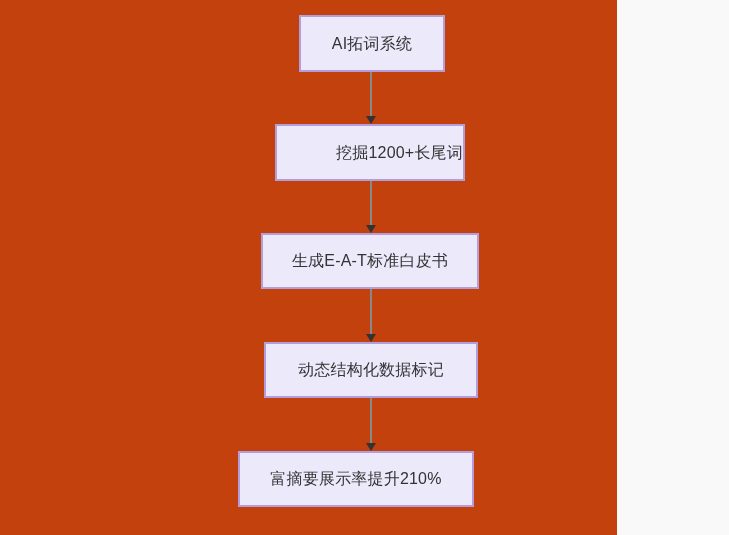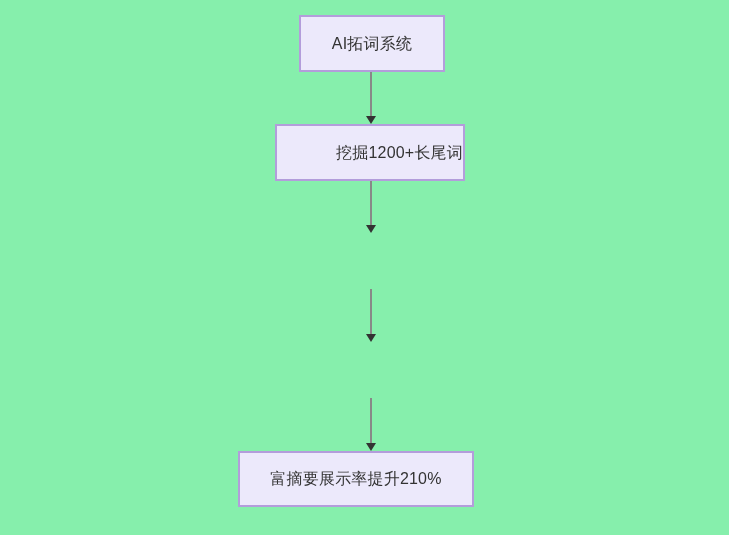--- a/index.html
+++ b/index.html
@@ -8,23 +8,23 @@
     background: #f9f9f9;
   }
   body {
     width: 729px;
     height: 535px;
     overflow: hidden;
     font-family: "Liberation Sans", "DejaVu Sans", sans-serif;
   }
   #flowchart {
     position: relative;
-    width: 729px;
+    width: 617px;
     height: 535px;
-    background: #86efac;
+    background: #c2410c;
   }
   .node {
     position: absolute;
     box-sizing: border-box;
     background: #ece9fb;
     border: 2px solid #b39ddb;
     display: flex;
     align-items: center;
     justify-content: center;
     color: #333333;
@@ -97,26 +97,32 @@
 
   <div class="node node-2">
     <span class="node-label">挖掘1200+长尾词</span>
   </div>
 
   <div class="edge edge-2">
     <div class="edge-line"></div>
     <div class="edge-head"></div>
   </div>
 
+  <div class="node node-3">
+    <span class="node-label">生成E-A-T标准白皮书</span>
+  </div>
 
   <div class="edge edge-3">
     <div class="edge-line"></div>
     <div class="edge-head"></div>
   </div>
 
+  <div class="node node-4">
+    <span class="node-label">动态结构化数据标记</span>
+  </div>
 
   <div class="edge edge-4">
     <div class="edge-line"></div>
     <div class="edge-head"></div>
   </div>
 
   <div class="node node-5">
     <span class="node-label">富摘要展示率提升210%</span>
   </div>
 

